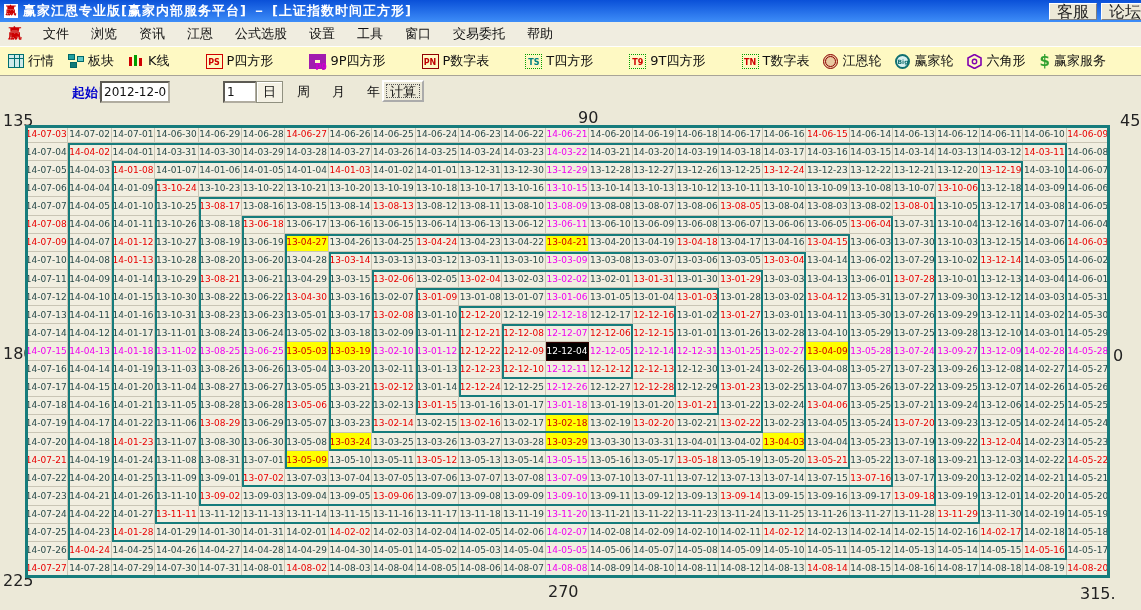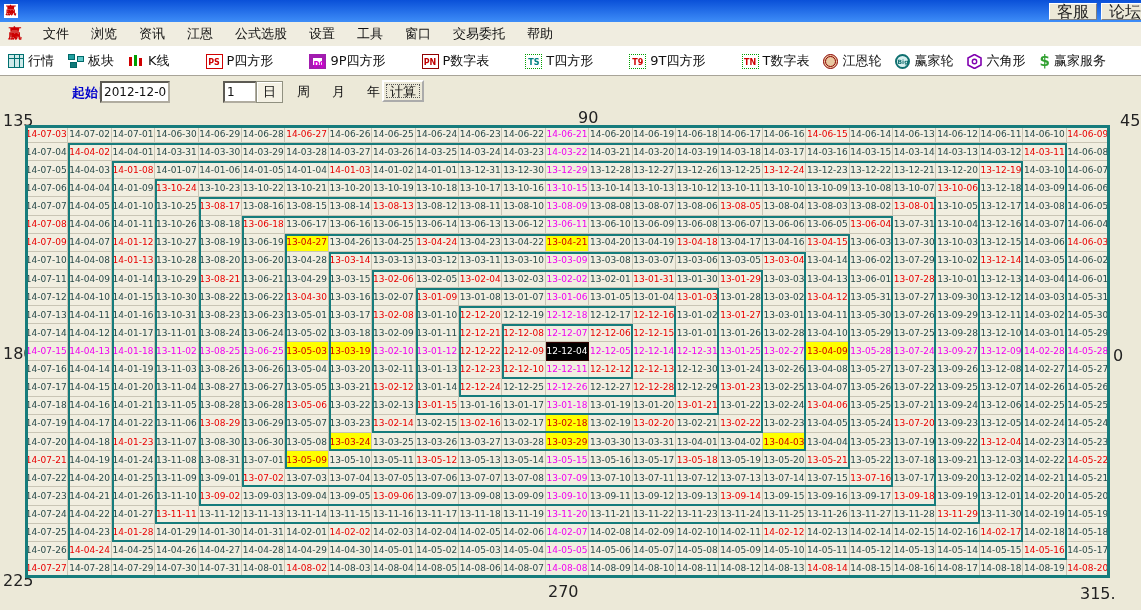--- a/index.html
+++ b/index.html
@@ -17,28 +17,28 @@
     border-right-color:#808080;border-bottom-color:#808080;font-size:16px;line-height:16px;color:#222;}
   .tb-btn.clip{margin-right:-8px;}
 
   
   .menubar{position:absolute;left:0;top:22px;width:1141px;height:24px;background:#F0EDE0;
     border-bottom:1px solid #B8B4A4;display:flex;align-items:center;font-size:13px;color:#111;}
   .menu-logo{color:#CC0000;font-weight:bold;margin:0 10px 0 8px;font-size:14px;}
   .menu-item{padding:2px 11px;white-space:nowrap;}
 
   
-  .toolbar{position:absolute;left:0;top:46px;width:1141px;height:30px;background:#ffffff;
+  .toolbar{position:absolute;left:0;top:46px;width:1141px;height:30px;background:#fef9c3;
     border-top:1px solid #fff;border-bottom:1px solid #A8A498;display:flex;align-items:center;
     font-size:13px;color:#111;padding-left:8px;box-sizing:border-box;}
   .tool-item{display:flex;align-items:center;gap:4px;margin-right:14px;white-space:nowrap;}
   .badge{display:inline-block;width:17px;height:15px;font-size:8px;font-weight:bold;
     text-align:center;line-height:15px;box-sizing:border-box;margin-left:22px;}
   .badge.ps{border:1px solid #D00000;color:#D00000;}
-  .badge.p9{border:4px solid #a21caf;color:#D000D0;}
+  .badge.p9{border:6px solid #a21caf;color:#D000D0;}
   .badge.pn{border:1px solid #900000;color:#C00000;}
   .badge.ts{border:1px dotted #00A000;color:#008080;}
   .badge.t9{border:1px dotted #00A000;color:#D00000;}
   .badge.tn{border:1px dotted #00A000;color:#D00000;}
   .icon-table{width:16px;height:14px;border:1px solid #007070;box-sizing:border-box;
     background:linear-gradient(#CFEAEA,#CFEAEA);position:relative;}
   .icon-table:before{content:"";position:absolute;left:0;top:3px;width:100%;height:1px;background:#007070;}
   .icon-table:after{content:"";position:absolute;left:5px;top:0;width:1px;height:100%;background:#007070;
     box-shadow:5px 0 0 #007070;}
   .icon-blocks{width:16px;height:14px;position:relative;}
@@ -87,20 +87,21 @@
   .ring{position:absolute;border:2px solid #167C7C;box-sizing:border-box;pointer-events:none;}
   .ring.outer{border-width:3px;}
 </style>
 </head>
 <body>
 
 <div id="app">
 
   <div class="titlebar">
     <span class="title-icon">赢</span>
+    <span class="title-text">赢家江恩专业版[赢家内部服务平台] － [上证指数时间正方形]</span>
     <span class="title-btns">
       <button class="tb-btn">客服</button>
       <button class="tb-btn clip">论坛</button>
     </span>
   </div>
 
   <div class="menubar">
     <span class="menu-logo">赢</span>
     <span id="menu-items" style="display:flex;">
         <span class="menu-item">文件</span>

